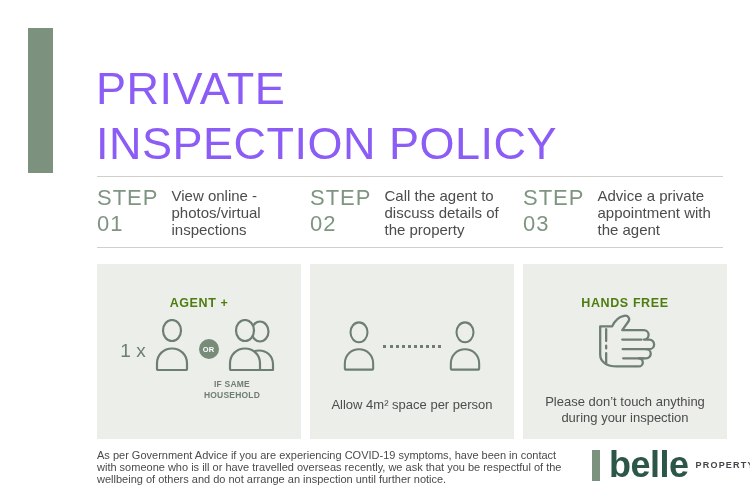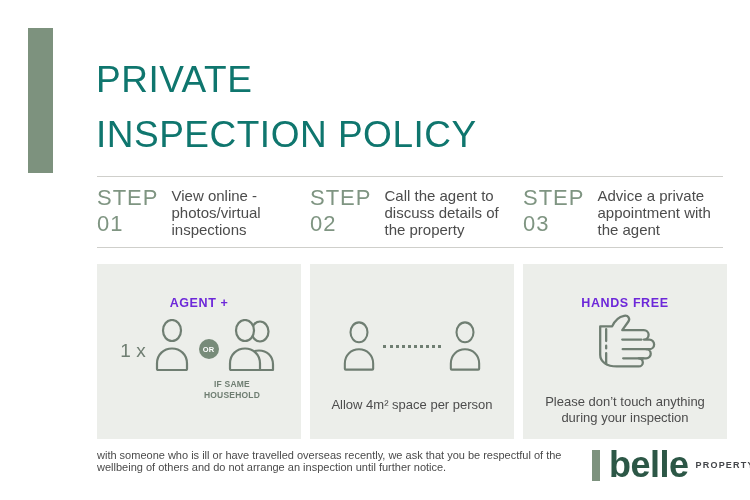--- a/index.html
+++ b/index.html
@@ -13,23 +13,23 @@
   }
 
   
   .accent-bar {
     position:absolute; left:28px; top:28px;
     width:25px; height:145px; background:#7d927e;
   }
 
   
   .title {
-    position:absolute; left:96px; top:52px;
-    font-size:37px; line-height:55px; font-weight:400;
-    letter-spacing:0.5px; color:#0f766e;
+    position:absolute; left:96px; top:61px;
+    font-size:45px; line-height:55px; font-weight:400;
+    letter-spacing:0.5px; color:#8b5cf6;
   }
 
   
   .sep {
     position:absolute; left:97px; width:626px; height:1px; background:#cfcfcb;
   }
   .sep-top { top:176px; }
   .sep-bottom { top:247px; }
 
   
@@ -50,21 +50,21 @@
   
   .cards {
     position:absolute; left:97px; top:264px; width:630px;
     display:flex; gap:9px;
   }
   .card {
     flex:1; height:175px; background:#eceeea; position:relative;
   }
   .card-heading {
     position:absolute; top:32px; left:0; right:0; text-align:center;
-    font-size:12.5px; font-weight:bold; letter-spacing:0.6px; color:#6d28d9;
+    font-size:12.5px; font-weight:bold; letter-spacing:0.6px; color:#4d7c0f;
   }
   .icon-row {
     position:absolute; top:56px; left:0; right:0; height:55px;
     display:flex; justify-content:center; align-items:flex-end;
   }
   .multiplier {
     font-size:19px; color:#6f7e72; padding-bottom:13px; margin-right:8px;
   }
   .or-badge {
     width:20px; height:20px; border-radius:50%; background:#778b79;
@@ -210,20 +210,21 @@
       </span>
     </div>
     <div class="card-caption two-line">
       <div>Please don’t touch anything</div>
       <div>during your inspection</div>
     </div>
   </div>
 </div>
 
 <div class="footer-text">
+  <div>As per Government Advice if you are experiencing COVID-19 symptoms, have been in contact</div>
   <div>with someone who is ill or have travelled overseas recently, we ask that you be respectful of the</div>
   <div>wellbeing of others and do not arrange an inspection until further notice.</div>
 </div>
 
 <div class="logo">
   <span class="logo-bar"></span>
   <span class="logo-brand">belle</span>
   <span class="logo-suffix">PROPERTY</span>
 </div>
 

